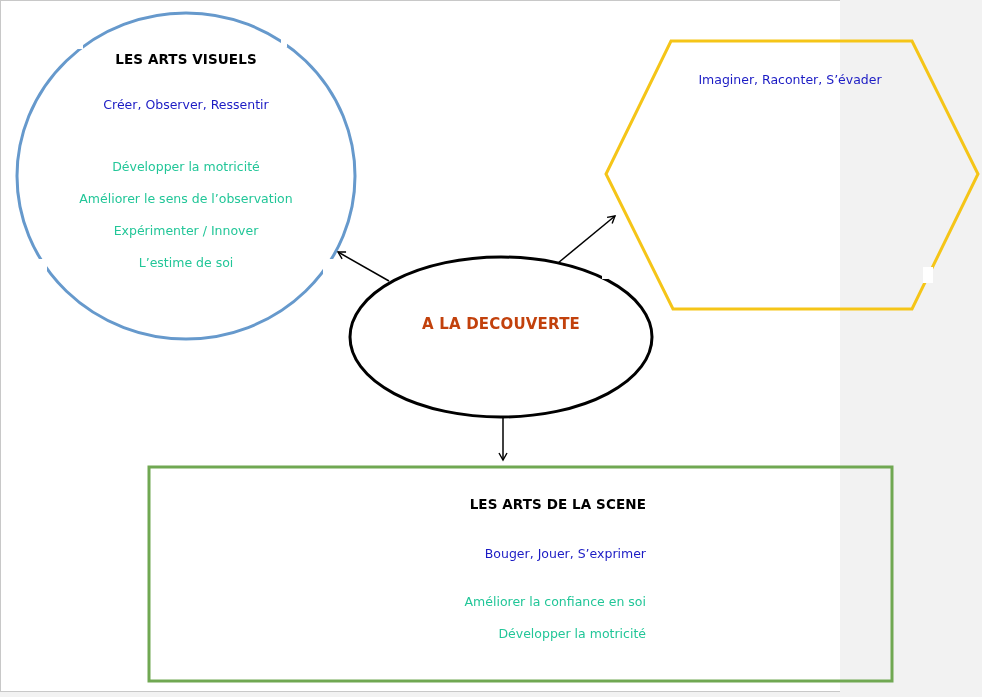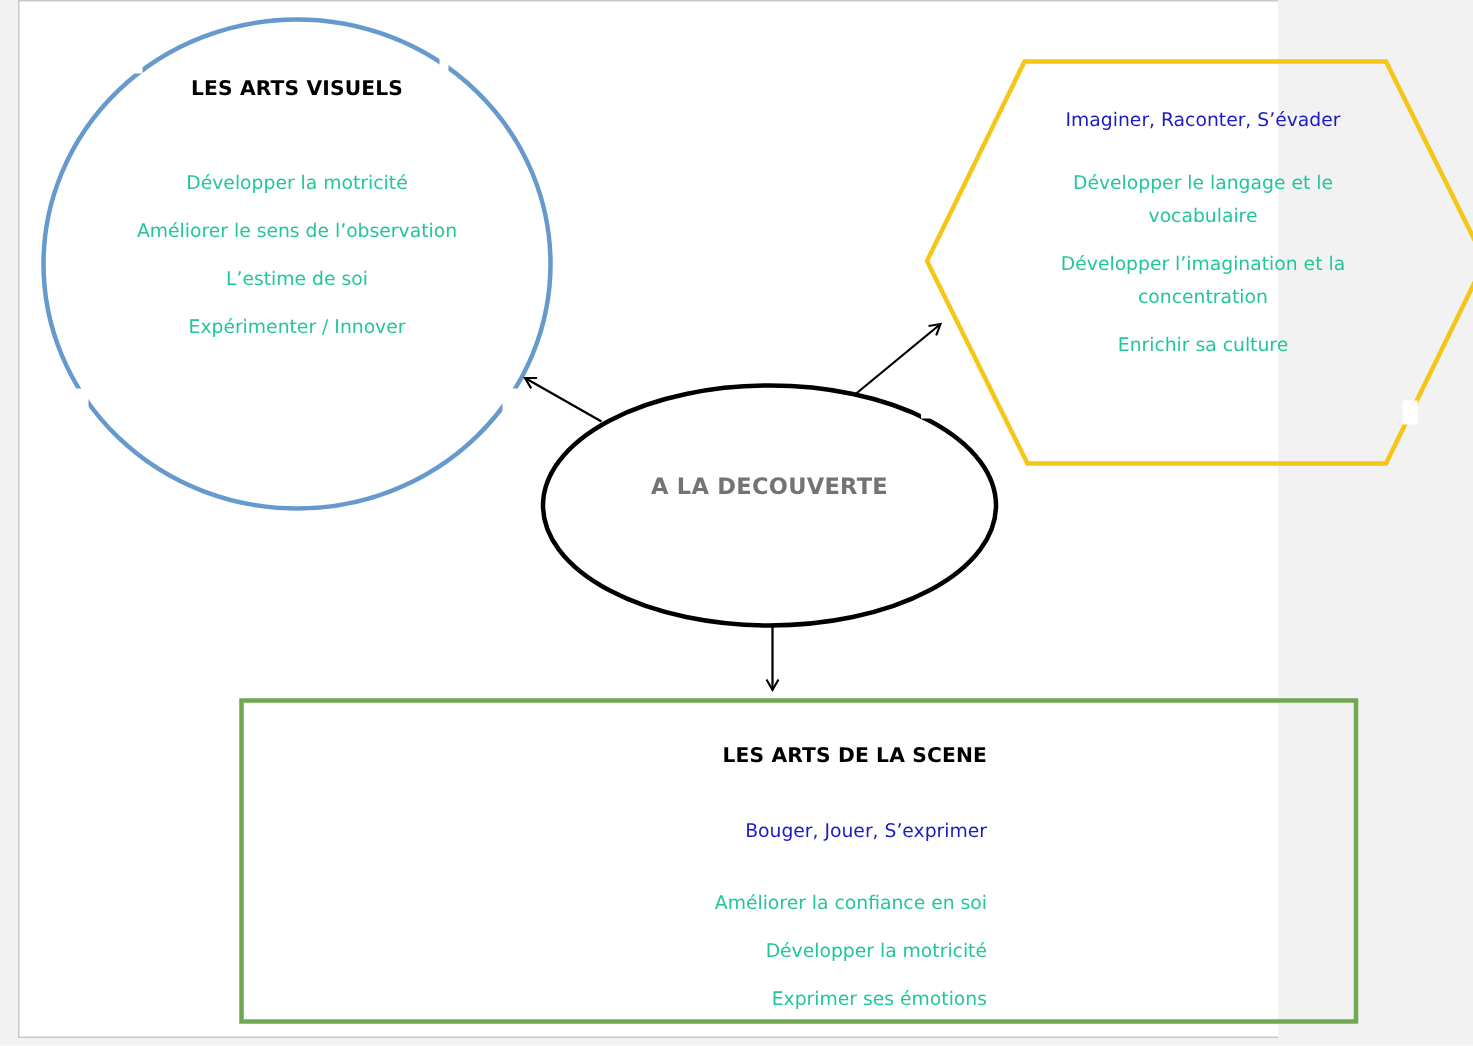--- a/index.html
+++ b/index.html
@@ -2,33 +2,33 @@
 <html><head>
 <meta charset="utf-8">
 <style>
   html, body { margin: 0; padding: 0; }
   body {
     width: 982px; height: 697px; position: relative; overflow: hidden;
     background: #f2f2f2;
     font-family: "DejaVu Sans", sans-serif;
   }
   .page {
-    position: absolute; left: 12px; top: 0; width: 840px; height: 692px;
+    position: absolute; left: 0; top: 0; width: 840px; height: 692px;
     background: #ffffff;
     border-top: 1px solid #c8c8c8;
     border-left: 1px solid #c8c8c8;
     border-bottom: 1px solid #c8c8c8;
     box-sizing: border-box;
   }
   svg.shapes { position: absolute; left: 0; top: 0; }
   .block { position: absolute; text-align: center; }
   .title { font-weight: bold; color: #000; font-size: 13.5px; letter-spacing: 0.1px; }
   .verbs { color: #1b1bc4; font-size: 12.5px; }
   .goal { color: #22c698; font-size: 12.5px; line-height: 22px; }
-  .center-title { color: #737373; font-weight: bold; font-size: 15px; line-height: 30px; letter-spacing: 0.2px; }
+  .center-title { color: #c2410c; font-weight: bold; font-size: 15px; line-height: 30px; letter-spacing: 0.2px; }
 </style>
 </head>
 <body>
 
 <div class="page">
   <svg class="shapes" width="982" height="692" viewBox="0 0 982 692">
     <defs>
       <marker id="arrowhead" markerWidth="10" markerHeight="10" refX="8" refY="5" orient="auto" markerUnits="userSpaceOnUse">
         <path d="M1,1 L8,5 L1,9" fill="none" stroke="#000" stroke-width="1.4"></path>
       </marker>
@@ -49,43 +49,38 @@
 
     <rect x="148" y="466" width="743" height="214" fill="none" stroke="#70a852" stroke-width="3"></rect>
 
     <line x1="388" y1="280" x2="337" y2="251" stroke="#000" stroke-width="1.5" marker-end="url(#arrowhead)"></line>
     <line x1="557" y1="262" x2="614" y2="215" stroke="#000" stroke-width="1.5" marker-end="url(#arrowhead)"></line>
     <line x1="502" y1="417" x2="502" y2="459" stroke="#000" stroke-width="1.5" marker-end="url(#arrowhead)"></line>
   </svg>
 
   <div class="block" style="left:40px; top:50px; width:290px;">
     <div class="title">LES ARTS VISUELS</div>
+    <div class="verbs" style="margin-top:30px;">Créer, Observer, Ressentir</div>
     <div style="margin-top:44px;">
       <div class="goal" style="height:32px;">Développer la motricité</div>
       <div class="goal" style="height:32px;">Améliorer le sens de l’observation</div>
+      <div class="goal" style="height:32px;">Expérimenter / Innover</div>
       <div class="goal" style="height:32px;">L’estime de soi</div>
-      <div class="goal" style="height:32px;">Expérimenter / Innover</div>
     </div>
   </div>
 
   <div class="block" style="left:670px; top:64px; width:238px;">
     <div class="verbs" style="margin-top:7px; margin-left:-20px; margin-right:-20px;">Imaginer, Raconter, S’évader</div>
-    <div style="margin-top:24px;">
-      <div class="goal" style="margin-bottom:10px;">Développer le langage et le vocabulaire</div>
-      <div class="goal" style="margin-bottom:10px;">Développer l’imagination et la concentration</div>
-      <div class="goal">Enrichir sa culture</div>
-    </div>
   </div>
 
   <div class="block" style="left:380px; top:308px; width:240px;">
     <div class="center-title">A LA DECOUVERTE</div>
   </div>
 
   <div class="block" style="left:345px; top:495px; width:300px;text-align:right;">
     <div class="title">LES ARTS DE LA SCENE</div>
     <div class="verbs" style="margin-top:34px; margin-left:-40px;">Bouger, Jouer, S’exprimer</div>
     <div style="margin-top:30px;">
       <div class="goal" style="height:32px;">Améliorer la confiance en soi</div>
       <div class="goal" style="height:32px;">Développer la motricité</div>
-      <div class="goal" style="height:32px;">Exprimer ses émotions</div>
     </div>
   </div>
 </div>
 
 </body></html>

